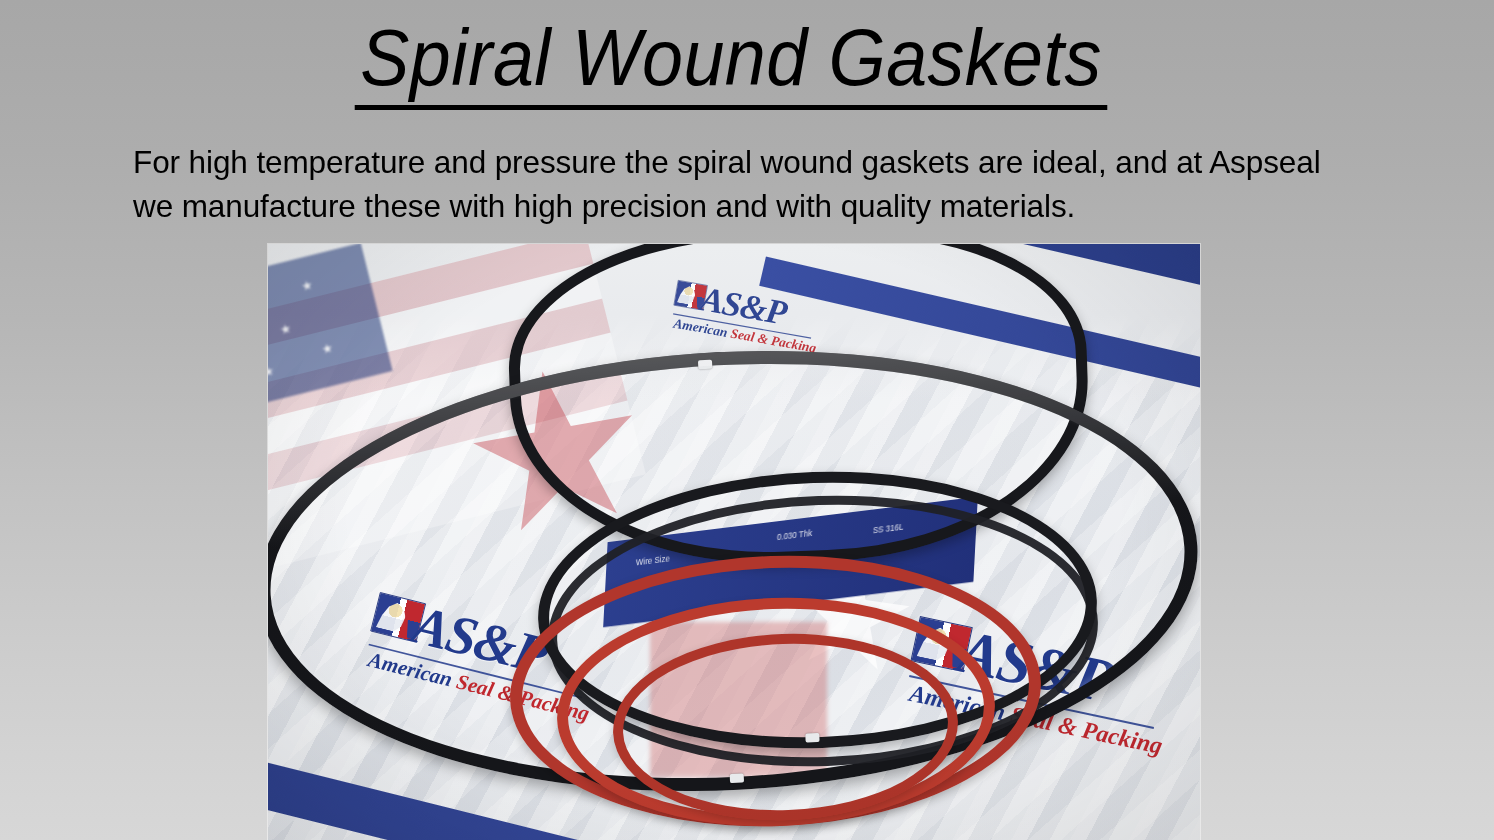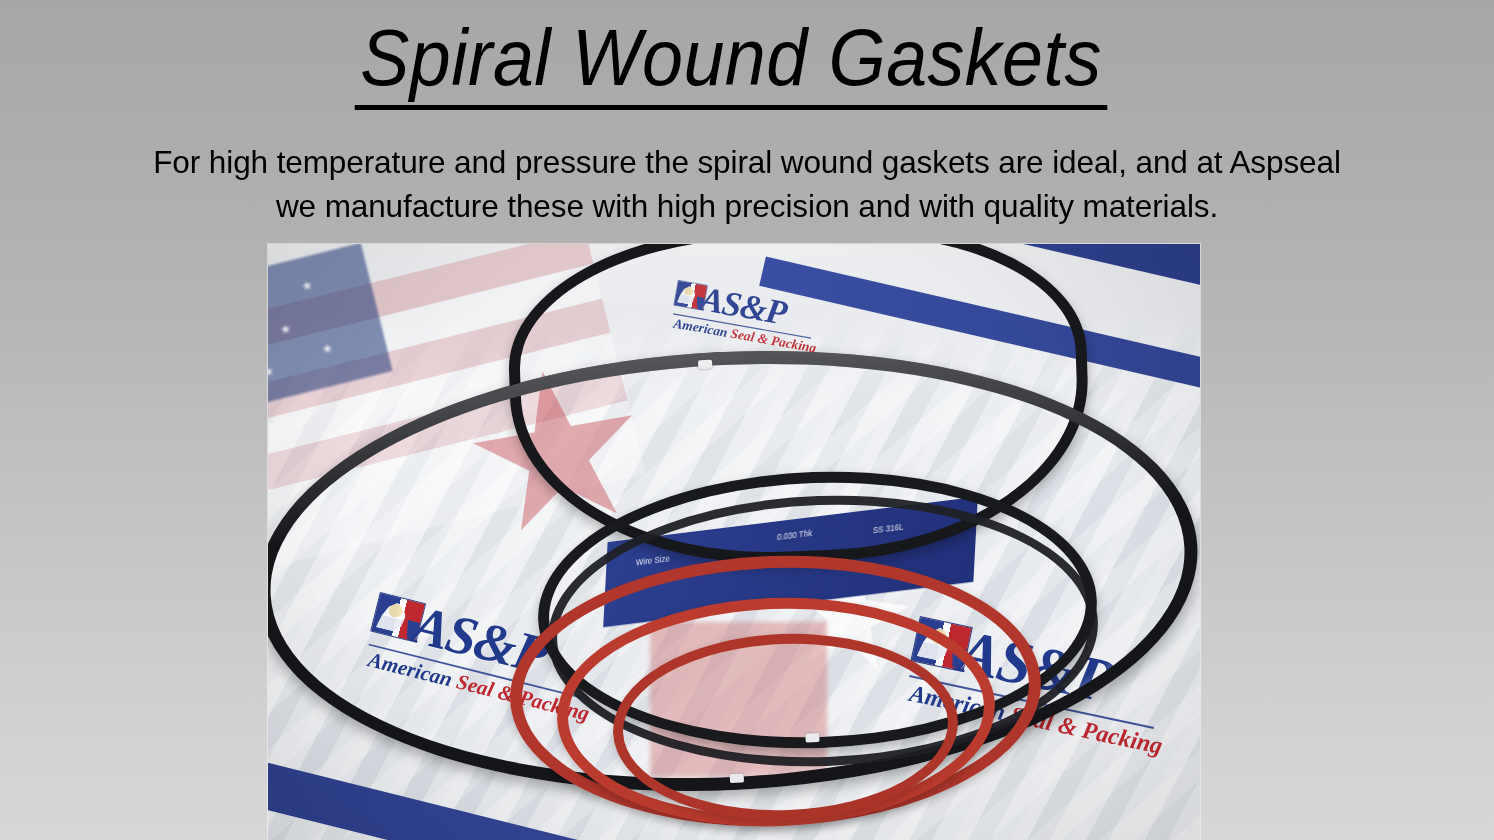--- a/index.html
+++ b/index.html
@@ -25,21 +25,21 @@
     letter-spacing:0.5px;
     transform:scaleX(0.92);
     transform-origin:center top;
     padding:0 6px 4px 6px;
     border-bottom:5px solid #000;
   }
 
   
   .body-text{
     position:absolute;left:133px;top:140px;width:1228px;
-    text-align:center;
+    text-align:left;
     font-size:31.5px;line-height:44px;
     color:#000;
     font-family:"Liberation Sans","DejaVu Sans",sans-serif;
     letter-spacing:-0.1px;
   }
 
   
   .photo{
     position:absolute;left:268px;top:244px;width:932px;height:600px;
     overflow:hidden;

